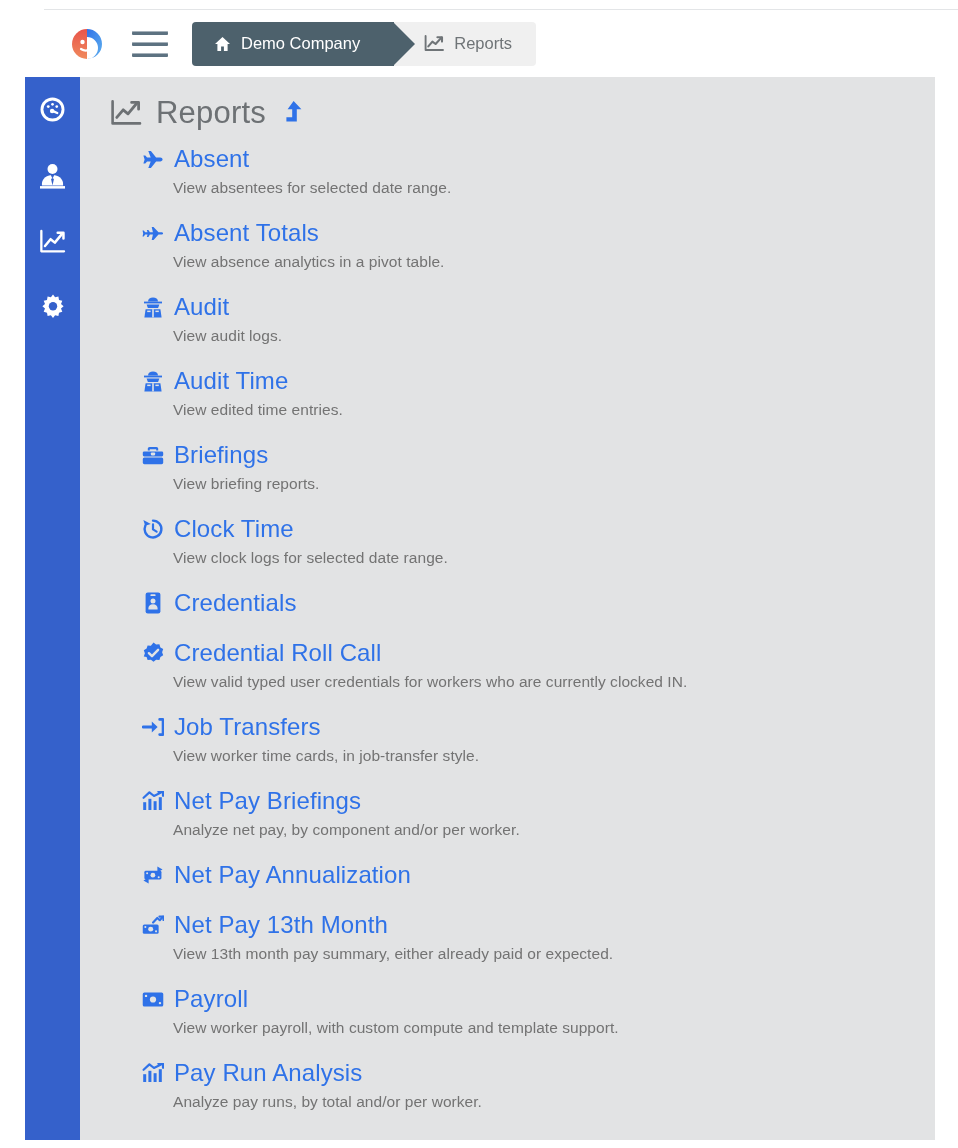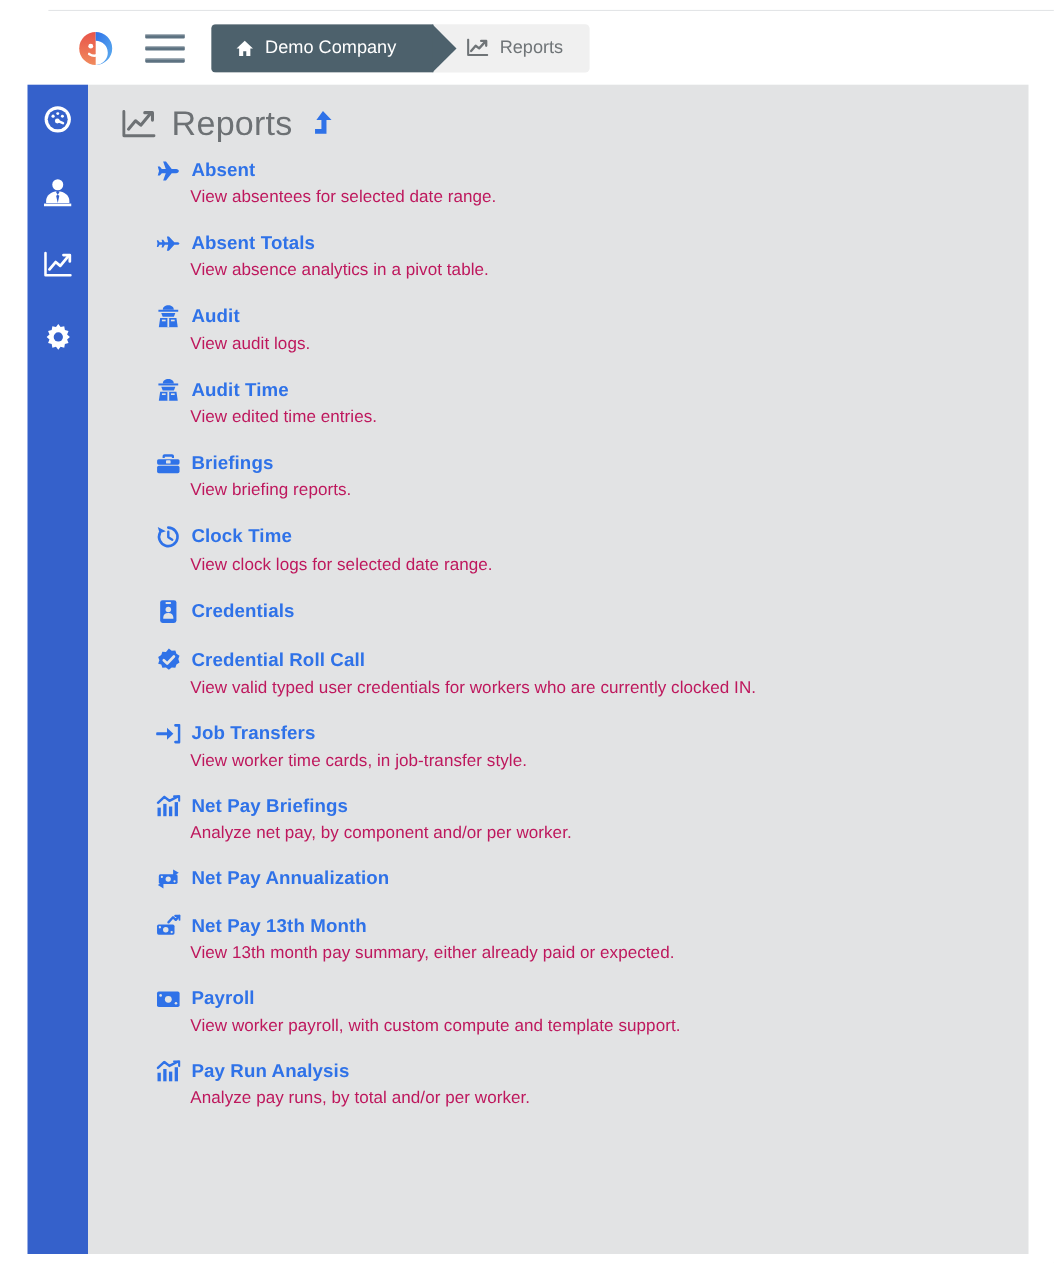--- a/index.html
+++ b/index.html
@@ -83,24 +83,24 @@
   .report-list { margin: 14px 0 0 62px; }
   .report-item { margin-bottom: 22px; }
   .report-head {
     display: flex; align-items: center; gap: 10px; cursor: pointer;
   }
   .report-head .r-ico {
     width: 22px; display: inline-flex; align-items: center; justify-content: center;
     flex: 0 0 22px;
   }
   .report-name {
-    font-size: 17px; color: #2f72e8; font-weight: 700; letter-spacing: .1px;
+    font-size: 24px; color: #2f72e8; font-weight: 400; letter-spacing: .1px;
   }
   .report-desc {
-    font-size: 15.5px; color: #be185d; margin: 6px 0 0 31px; letter-spacing: .05px;
+    font-size: 15.5px; color: #737373; margin: 6px 0 0 31px; letter-spacing: .05px;
   }
 </style>
 </head>
 <body>
 
 <div class="app">
 
   <div class="topbar">
 
     <div class="logo">

